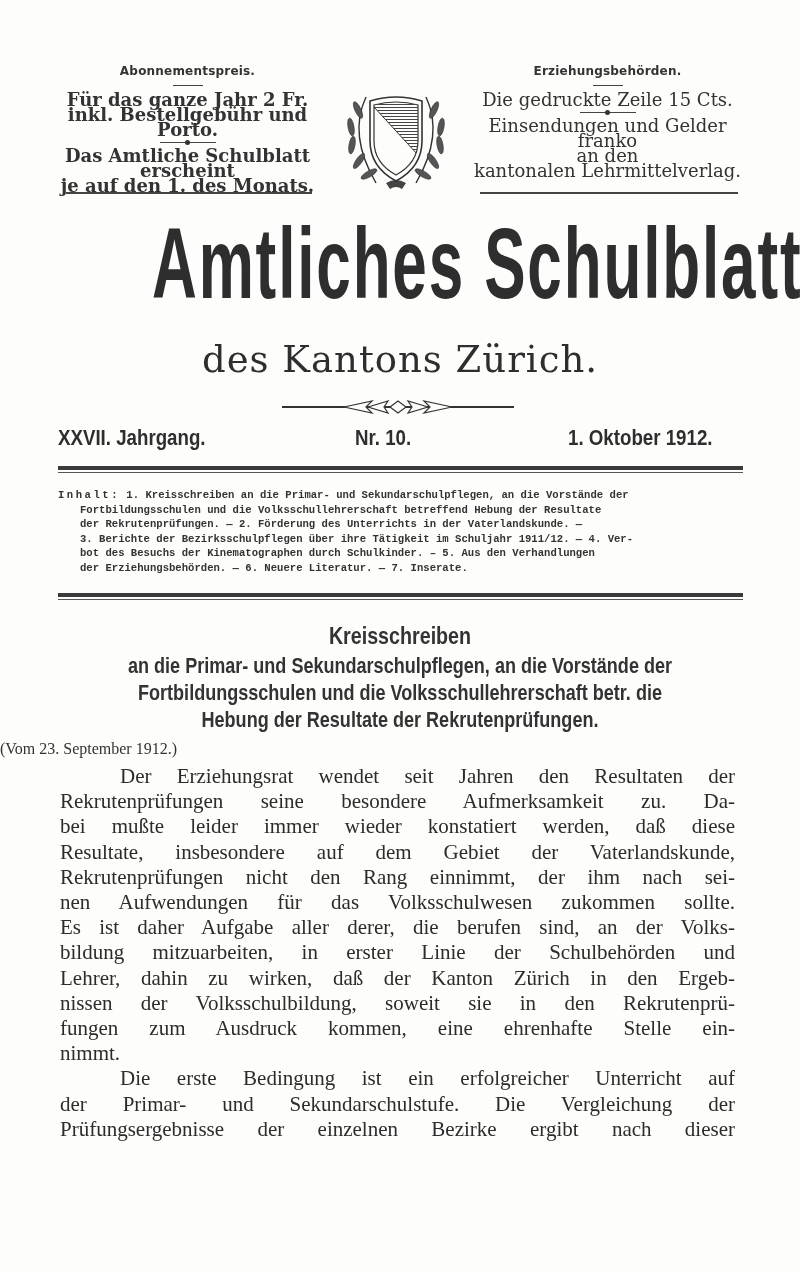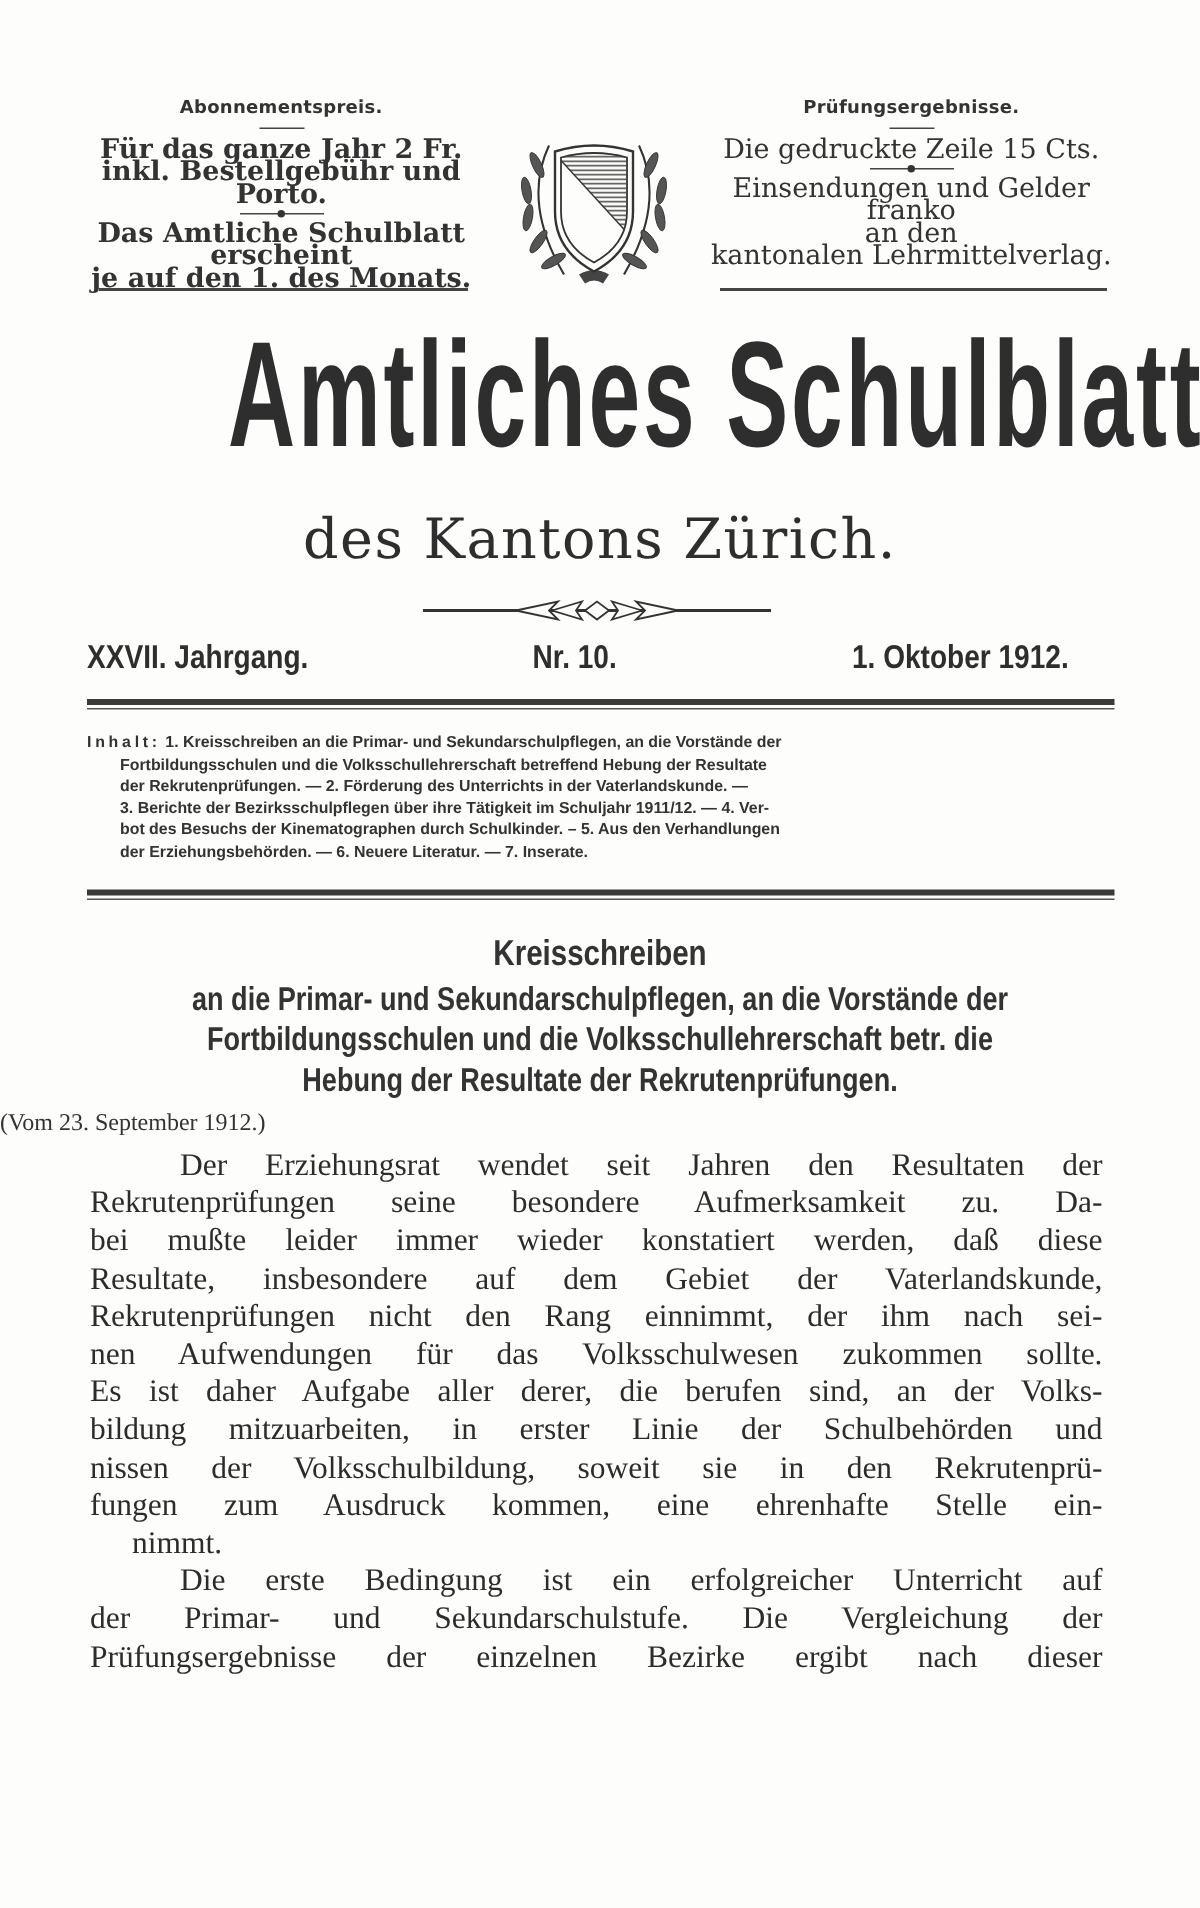--- a/index.html
+++ b/index.html
@@ -36,21 +36,21 @@
   }
   .info-line {
     top: 425px; font-family: "Liberation Sans", sans-serif; font-weight: bold;
     font-size: 22px; color: #2e2e2e; transform: scaleX(0.85); white-space: nowrap;
   }
   .double-rule { left: 58px; width: 685px; }
   .double-rule .thick { height: 4px; background: #3a3a3a; }
   .double-rule .thin { height: 1px; background: #555; margin-top: 2px; }
   .contents {
     left: 58px; width: 685px; top: 488px;
-    font-family: Liberation Sans, sans-serif; font-size: 10.6px; line-height: 14.6px;
+    font-family: Liberation Mono, monospace; font-size: 10.6px; line-height: 14.6px;
     font-weight: bold; color: #333; text-align: justify;
   }
   .contents .lbl { letter-spacing: 2.5px; }
   .contents .indent { padding-left: 22px; display:block; }
   .article-title, .article-sub {
     left: 0; width: 800px; text-align: center;
     font-family: "Liberation Sans", sans-serif; font-weight: bold; color: #333;
     transform: scaleX(0.82); transform-origin: 400px 0;
   }
   .article-title { top: 622px; font-size: 24px; }
@@ -58,21 +58,21 @@
   .article-date {
     left: 0; width: 800px; top: 740px; text-align: left;
     font-size: 16px; color: #333; font-family: "Liberation Serif", serif;
   }
   .body-text {
     left: 60px; width: 675px; top: 764px;
     font-family: "Liberation Serif", serif; font-size: 21px; line-height: 25.2px;
     color: #2c2c2c;
   }
   .body-text .ln { display: block; text-align: justify; text-align-last: justify; white-space: nowrap; }
-  .body-text .ln.last { text-align-last: left; margin-left: 28px; }
+  .body-text .ln.last { text-align-last: left; }
   .body-text .ln.ind { padding-left: 60px; }
 </style>
 </head>
 <body>
 
 <div class="abs box-col" style="left:60px; top:64px; width:255px;">
   <div class="box-head">Abonnementspreis.</div>
   <div class="short-rule"></div>
   <div class="box-text light" style="font-weight:bold">Für das ganze Jahr 2 Fr.</div>
   <div class="box-text light" style="font-weight:bold">inkl. Bestellgebühr und Porto.</div>
@@ -112,21 +112,21 @@
     <path d="M50 98 Q60 92 70 98 L66 104 Q60 100 54 104 Z" fill="#444"></path>
 
     <path d="M34 16 Q60 8 86 16 L86 56 Q86 82 60 96 Q34 82 34 56 Z" fill="#fdfdfb" stroke="#333" stroke-width="1.6"></path>
     <path d="M38 20 Q60 14 82 20 L82 56 Q82 78 60 90 Q38 78 38 56 Z" fill="none" stroke="#333" stroke-width="1.2"></path>
     <polygon points="38,22 82,70 82,12 38,12" fill="url(#hatch)" clip-path="url(#sh)"></polygon>
     <line x1="38" y1="22" x2="82" y2="70" stroke="#333" stroke-width="1" clip-path="url(#sh)"></line>
   </svg>
 </div>
 
 <div class="abs box-col" style="left:470px; top:64px; width:275px;">
-  <div class="box-head">Prüfungsergebnisse.</div>
+  <div class="box-head">Erziehungsbehörden.</div>
   <div class="short-rule"></div>
   <div class="box-text light">Die gedruckte Zeile 15 Cts.</div>
   <div class="dot-rule"></div>
   <div class="box-text light">Einsendungen und Gelder franko</div>
   <div class="box-text light">an den</div>
   <div class="box-text light">kantonalen Lehrmittelverlag.</div>
 </div>
 <div class="brace" style="left:480px; top:186px; width:258px;"></div>
 
 <div class="abs title-main">Amtliches Schulblatt</div>
@@ -178,19 +178,20 @@
 
 <div class="abs body-text">
   <span class="ln ind">Der Erziehungsrat wendet seit Jahren den Resultaten der</span>
   <span class="ln">Rekrutenprüfungen seine besondere Aufmerksamkeit zu. Da-</span>
   <span class="ln">bei mußte leider immer wieder konstatiert werden, daß diese</span>
   <span class="ln">Resultate, insbesondere auf dem Gebiet der Vaterlandskunde,</span>
   <span class="ln">Rekrutenprüfungen nicht den Rang einnimmt, der ihm nach sei-</span>
   <span class="ln">nen Aufwendungen für das Volksschulwesen zukommen sollte.</span>
   <span class="ln">Es ist daher Aufgabe aller derer, die berufen sind, an der Volks-</span>
   <span class="ln">bildung mitzuarbeiten, in erster Linie der Schulbehörden und</span>
+  <span class="ln">Lehrer, dahin zu wirken, daß der Kanton Zürich in den Ergeb-</span>
   <span class="ln">nissen der Volksschulbildung, soweit sie in den Rekrutenprü-</span>
   <span class="ln">fungen zum Ausdruck kommen, eine ehrenhafte Stelle ein-</span>
   <span class="ln last">nimmt.</span>
   <span class="ln ind">Die erste Bedingung ist ein erfolgreicher Unterricht auf</span>
   <span class="ln">der Primar- und Sekundarschulstufe. Die Vergleichung der</span>
   <span class="ln">Prüfungsergebnisse der einzelnen Bezirke ergibt nach dieser</span>
 </div>
 
 </body></html>

